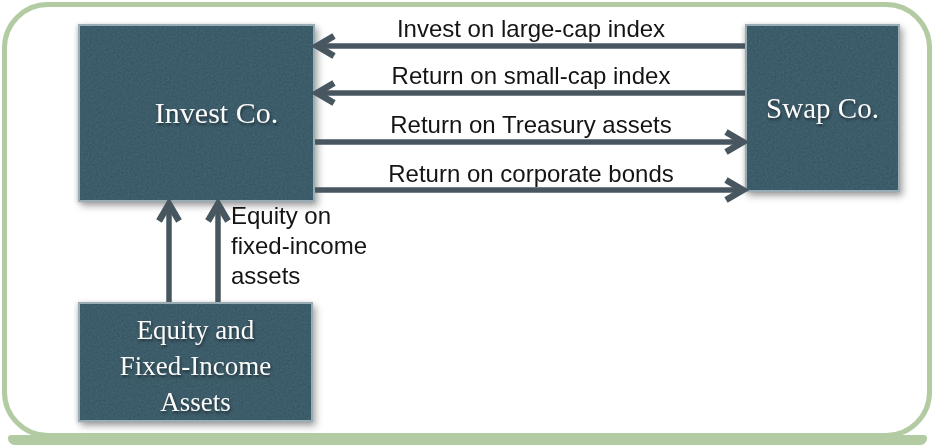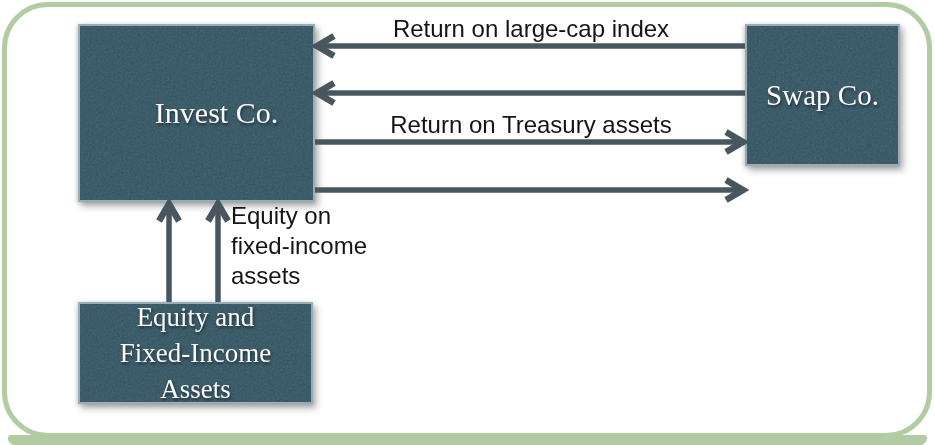--- a/index.html
+++ b/index.html
@@ -43,23 +43,23 @@
   .node-label{
     position:relative;
     font-family:"Liberation Serif","DejaVu Serif",serif;
     color:var(--box-text);
     text-shadow:1px 2px 3px rgba(0,0,0,.5);
     text-align:center;
     line-height:1.32;
   }
   #node-invest{left:78px;top:24px;width:237px;height:178px;padding-left:40px;}
   #node-invest .node-label{font-size:30px;}
-  #node-swap{left:745px;top:24px;width:155px;height:142px;}
+  #node-swap{left:745px;top:24px;width:155px;height:168px;}
   #node-swap .node-label{font-size:29px;}
-  #node-assets{left:78px;top:302px;width:235px;height:102px;}
+  #node-assets{left:78px;top:302px;width:235px;height:120px;align-items:flex-end;}
   #node-assets .node-label{font-size:27px;line-height:36px;}
   .arrows-layer{position:absolute;left:0;top:0;width:935px;height:445px;pointer-events:none;}
   .arrow-shaft{stroke:var(--arrow);stroke-width:5.5;fill:none;}
   .arrow-head{stroke:var(--arrow);stroke-width:6.5;fill:none;stroke-linejoin:miter;}
   .edge-label{
     position:absolute;
     font-size:24px;
     color:var(--label-text);
     white-space:nowrap;
   }
@@ -129,22 +129,24 @@
     <g>
       <path class="arrow-shaft" d="M169 208 V302"></path>
       <path class="arrow-head" d="M159 221 L169 204 L179 221"></path>
     </g>
     <g>
       <path class="arrow-shaft" d="M218 208 V302"></path>
       <path class="arrow-head" d="M208 221 L218 204 L228 221"></path>
     </g>
   </svg>
 
-  <div class="edge-label centered" style="top:15px">Return on large-cap index</div>
+  <div class="edge-label centered" style="top:15px">Invest on large-cap index</div>
+  <div class="edge-label centered" style="top:62px">Return on small-cap index</div>
   <div class="edge-label centered" style="top:111px">Return on Treasury assets</div>
+  <div class="edge-label centered" style="top:160px">Return on corporate bonds</div>
 
   <div class="edge-label" id="label-fixed-income">
     <span>Equity on</span>
     <span>fixed-income</span>
     <span>assets</span>
   </div>
 
 </div>
 
 </body></html>

